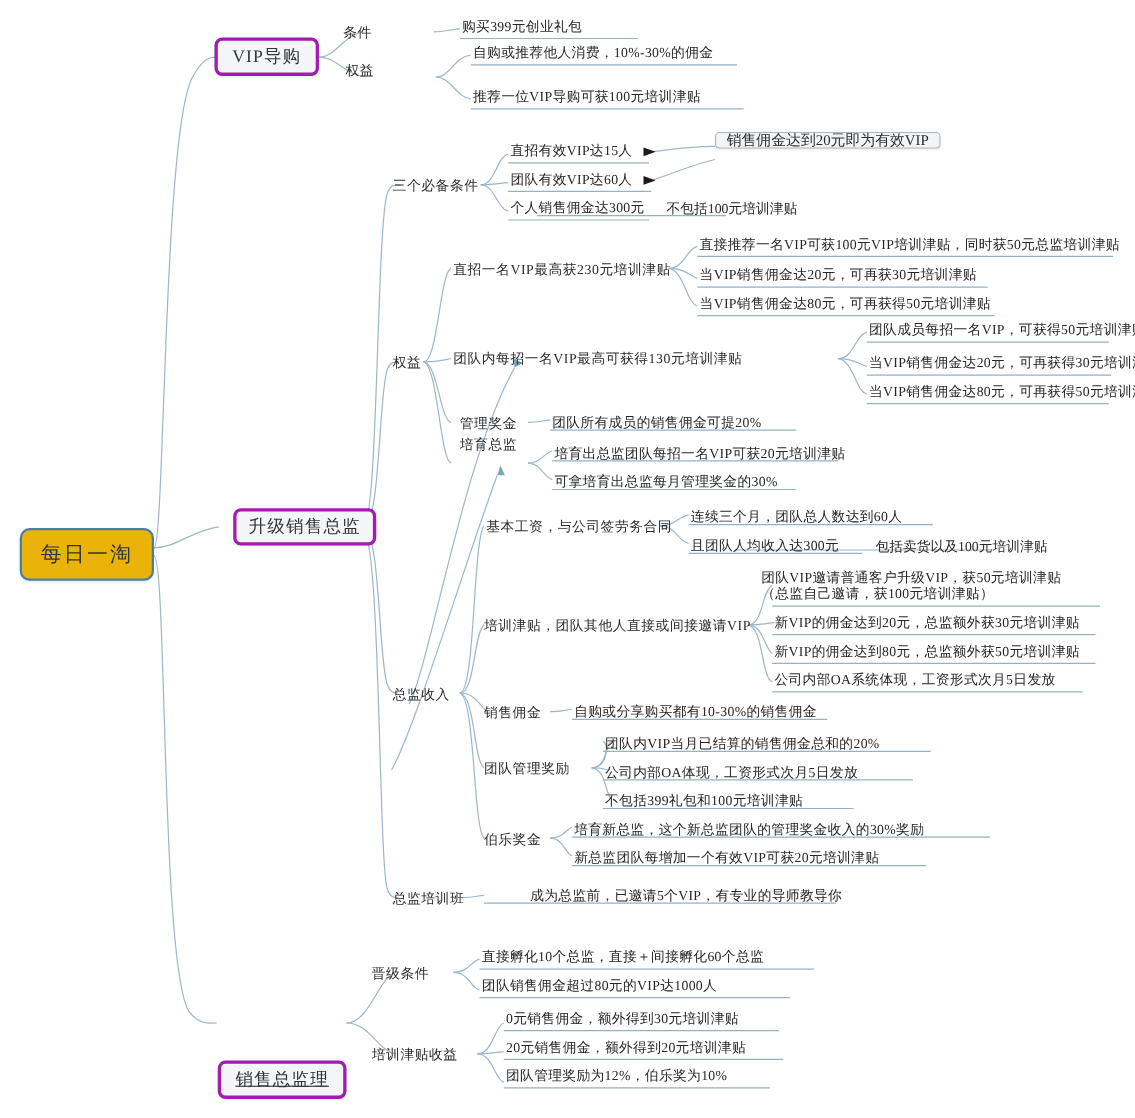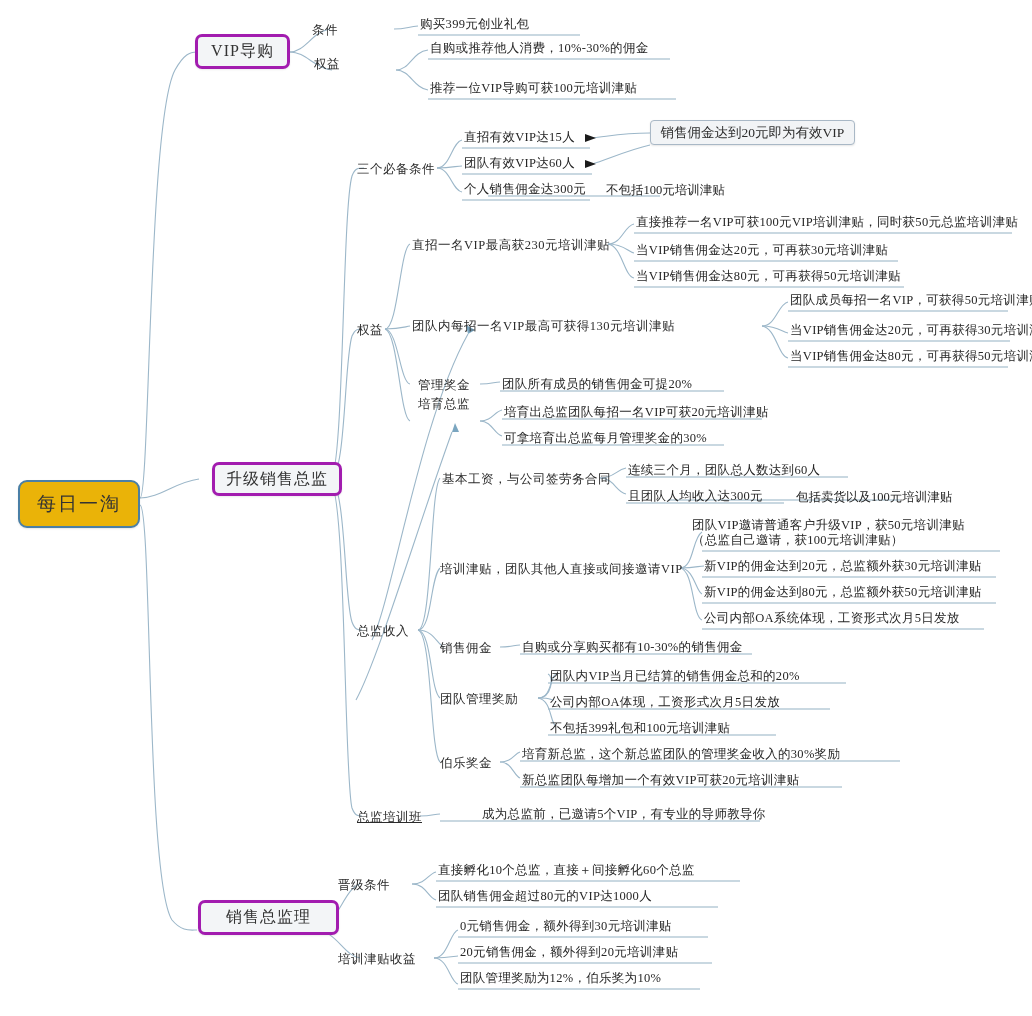--- a/index.html
+++ b/index.html
@@ -245,25 +245,25 @@
   </div>
 
   <div class="node lvl1" style="left:195px;top:34px;width:95px;height:35px;">
     <span>VIP导购</span>
   </div>
 
   <div class="node lvl1" style="left:212px;top:462px;width:130px;height:34px;">
     <span>升级销售总监</span>
   </div>
 
-  <div class="node lvl1" style="left:198px;top:900px;width:141px;height:35px;">
+  <div class="node lvl1" style="left:198px;top:964px;width:117px;height:35px;text-decoration:underline;">
     <span>销售总监理</span>
   </div>
 
-  <div class="node callout" style="left:650px;top:120px;width:205px;height:25px;font-family:Liberation Serif, serif;">
+  <div class="node callout" style="left:650px;top:120px;width:205px;height:15px;font-family:Liberation Serif, serif;">
     <span>销售佣金达到20元即为有效VIP</span>
   </div>
 
   <div class="cap" style="left:312px;top:22px;">条件</div>
   <div class="cap" style="left:314px;top:56px;">权益</div>
 
   <div class="leaf" style="left:420px;top:17px;">购买399元创业礼包</div>
   <div class="leaf" style="left:430px;top:41px;">自购或推荐他人消费，10%-30%的佣金</div>
   <div class="leaf" style="left:430px;top:81px;">推荐一位VIP导购可获100元培训津贴</div>
 
@@ -311,21 +311,21 @@
 
   <div class="cap" style="left:440px;top:691px;">团队管理奖励</div>
   <div class="leaf" style="left:550px;top:669px;">团队内VIP当月已结算的销售佣金总和的20%</div>
   <div class="leaf" style="left:550px;top:695px;">公司内部OA体现，工资形式次月5日发放</div>
   <div class="leaf" style="left:550px;top:721px;">不包括399礼包和100元培训津贴</div>
 
   <div class="cap" style="left:440px;top:755px;">伯乐奖金</div>
   <div class="leaf" style="left:522px;top:747px;">培育新总监，这个新总监团队的管理奖金收入的30%奖励</div>
   <div class="leaf" style="left:522px;top:773px;">新总监团队每增加一个有效VIP可获20元培训津贴</div>
 
-  <div class="cap" style="left:357px;top:809px;text-decoration:underline;">总监培训班</div>
+  <div class="cap" style="left:357px;top:809px;">总监培训班</div>
   <div class="leaf" style="left:442px;top:807px;margin-left:40px;">成为总监前，已邀请5个VIP，有专业的导师教导你</div>
 
   <div class="cap" style="left:338px;top:877px;">晋级条件</div>
   <div class="leaf" style="left:438px;top:863px;">直接孵化10个总监，直接＋间接孵化60个总监</div>
   <div class="leaf" style="left:438px;top:889px;">团队销售佣金超过80元的VIP达1000人</div>
 
   <div class="cap" style="left:338px;top:951px;">培训津贴收益</div>
   <div class="leaf" style="left:460px;top:919px;">0元销售佣金，额外得到30元培训津贴</div>
   <div class="leaf" style="left:460px;top:945px;">20元销售佣金，额外得到20元培训津贴</div>
   <div class="leaf" style="left:460px;top:971px;">团队管理奖励为12%，伯乐奖为10%</div>

